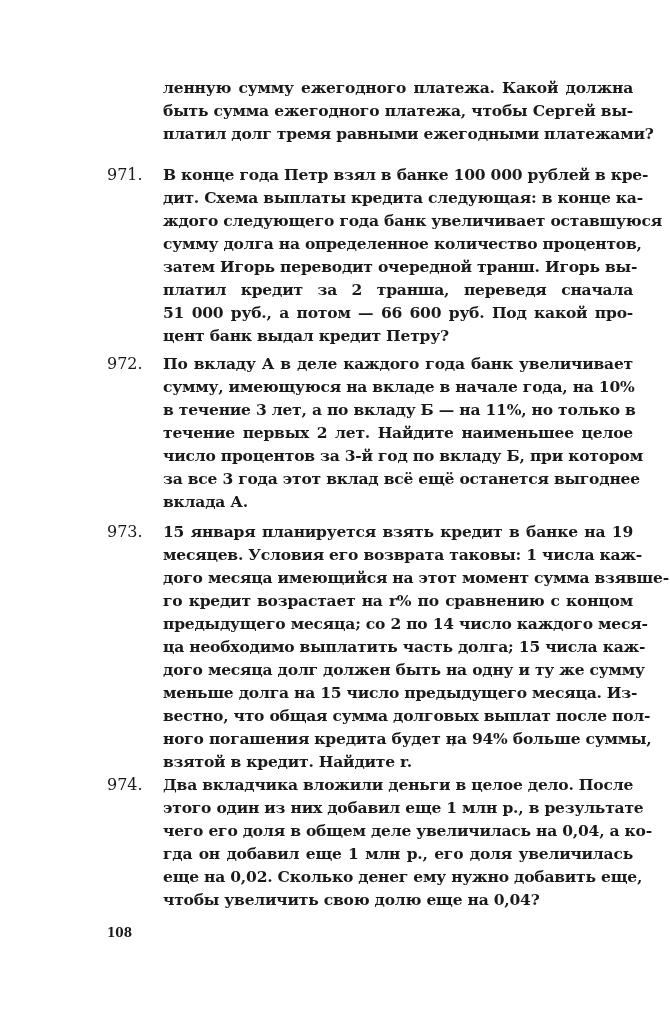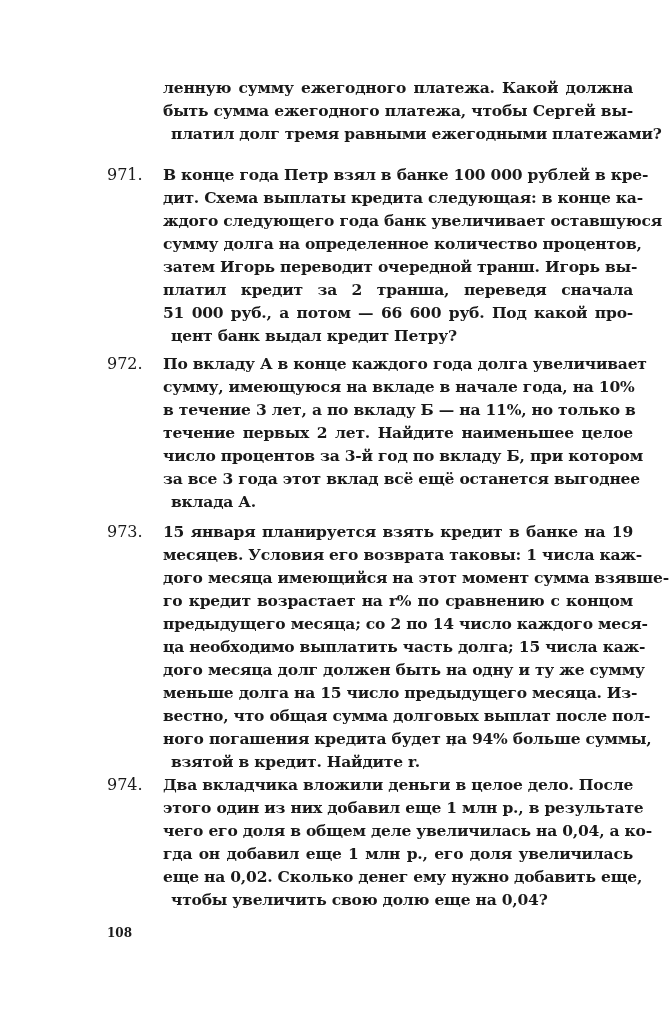--- a/index.html
+++ b/index.html
@@ -8,21 +8,21 @@
     font-family: "DejaVu Serif", "Liberation Serif", serif;
     color: #1a1a1a;
   }
   .page { position: absolute; left: 0; top: 0; width: 572px; height: 1024px; }
   .line {
     position: absolute; left: 163px; width: 470px;
     font-size: 15.5px; line-height: 20px; white-space: nowrap;
     text-align: justify; text-align-last: justify;
     font-weight: 600; letter-spacing: -0.2px;
   }
-  .line.last { text-align-last: left; margin-left: 8px; }
+  .line.last { text-align-last: left; }
   .num {
     position: absolute; left: 107px;
     font-size: 16px; font-weight: normal; line-height: 20px;
   }
   .pagenum {
     position: absolute; left: 107px; top: 926px;
     font-size: 12px; font-weight: bold;
   }
   .speck { position:absolute; left:452px; top:744px; width:2px; height:2px; background:#777; border-radius:1px; }
 </style>
@@ -44,21 +44,21 @@
     <div class="line" style="top:211px">ждого следующего года банк увеличивает оставшуюся</div>
     <div class="line" style="top:234px">сумму долга на определенное количество процентов,</div>
     <div class="line" style="top:257px">затем Игорь переводит очередной транш. Игорь вы-</div>
     <div class="line" style="top:280px">платил кредит за 2 транша, переведя сначала</div>
     <div class="line" style="top:303px">51 000 руб., а потом — 66 600 руб. Под какой про-</div>
     <div class="line last" style="top:326px">цент банк выдал кредит Петру?</div>
   </div>
 
   <div>
     <div class="num" style="top:354px">972.</div>
-    <div class="line" style="top:354px">По вкладу А в конце каждого года долга увеличивает</div>
+    <div class="line" style="top:354px">По вкладу А в деле каждого года банк увеличивает</div>
     <div class="line" style="top:377px">сумму, имеющуюся на вкладе в начале года, на 10%</div>
     <div class="line" style="top:400px">в течение 3 лет, а по вкладу Б — на 11%, но только в</div>
     <div class="line" style="top:423px">течение первых 2 лет. Найдите наименьшее целое</div>
     <div class="line" style="top:446px">число процентов за 3-й год по вкладу Б, при котором</div>
     <div class="line" style="top:469px">за все 3 года этот вклад всё ещё останется выгоднее</div>
     <div class="line last" style="top:492px">вклада А.</div>
   </div>
 
   <div>
     <div class="num" style="top:522px">973.</div>

